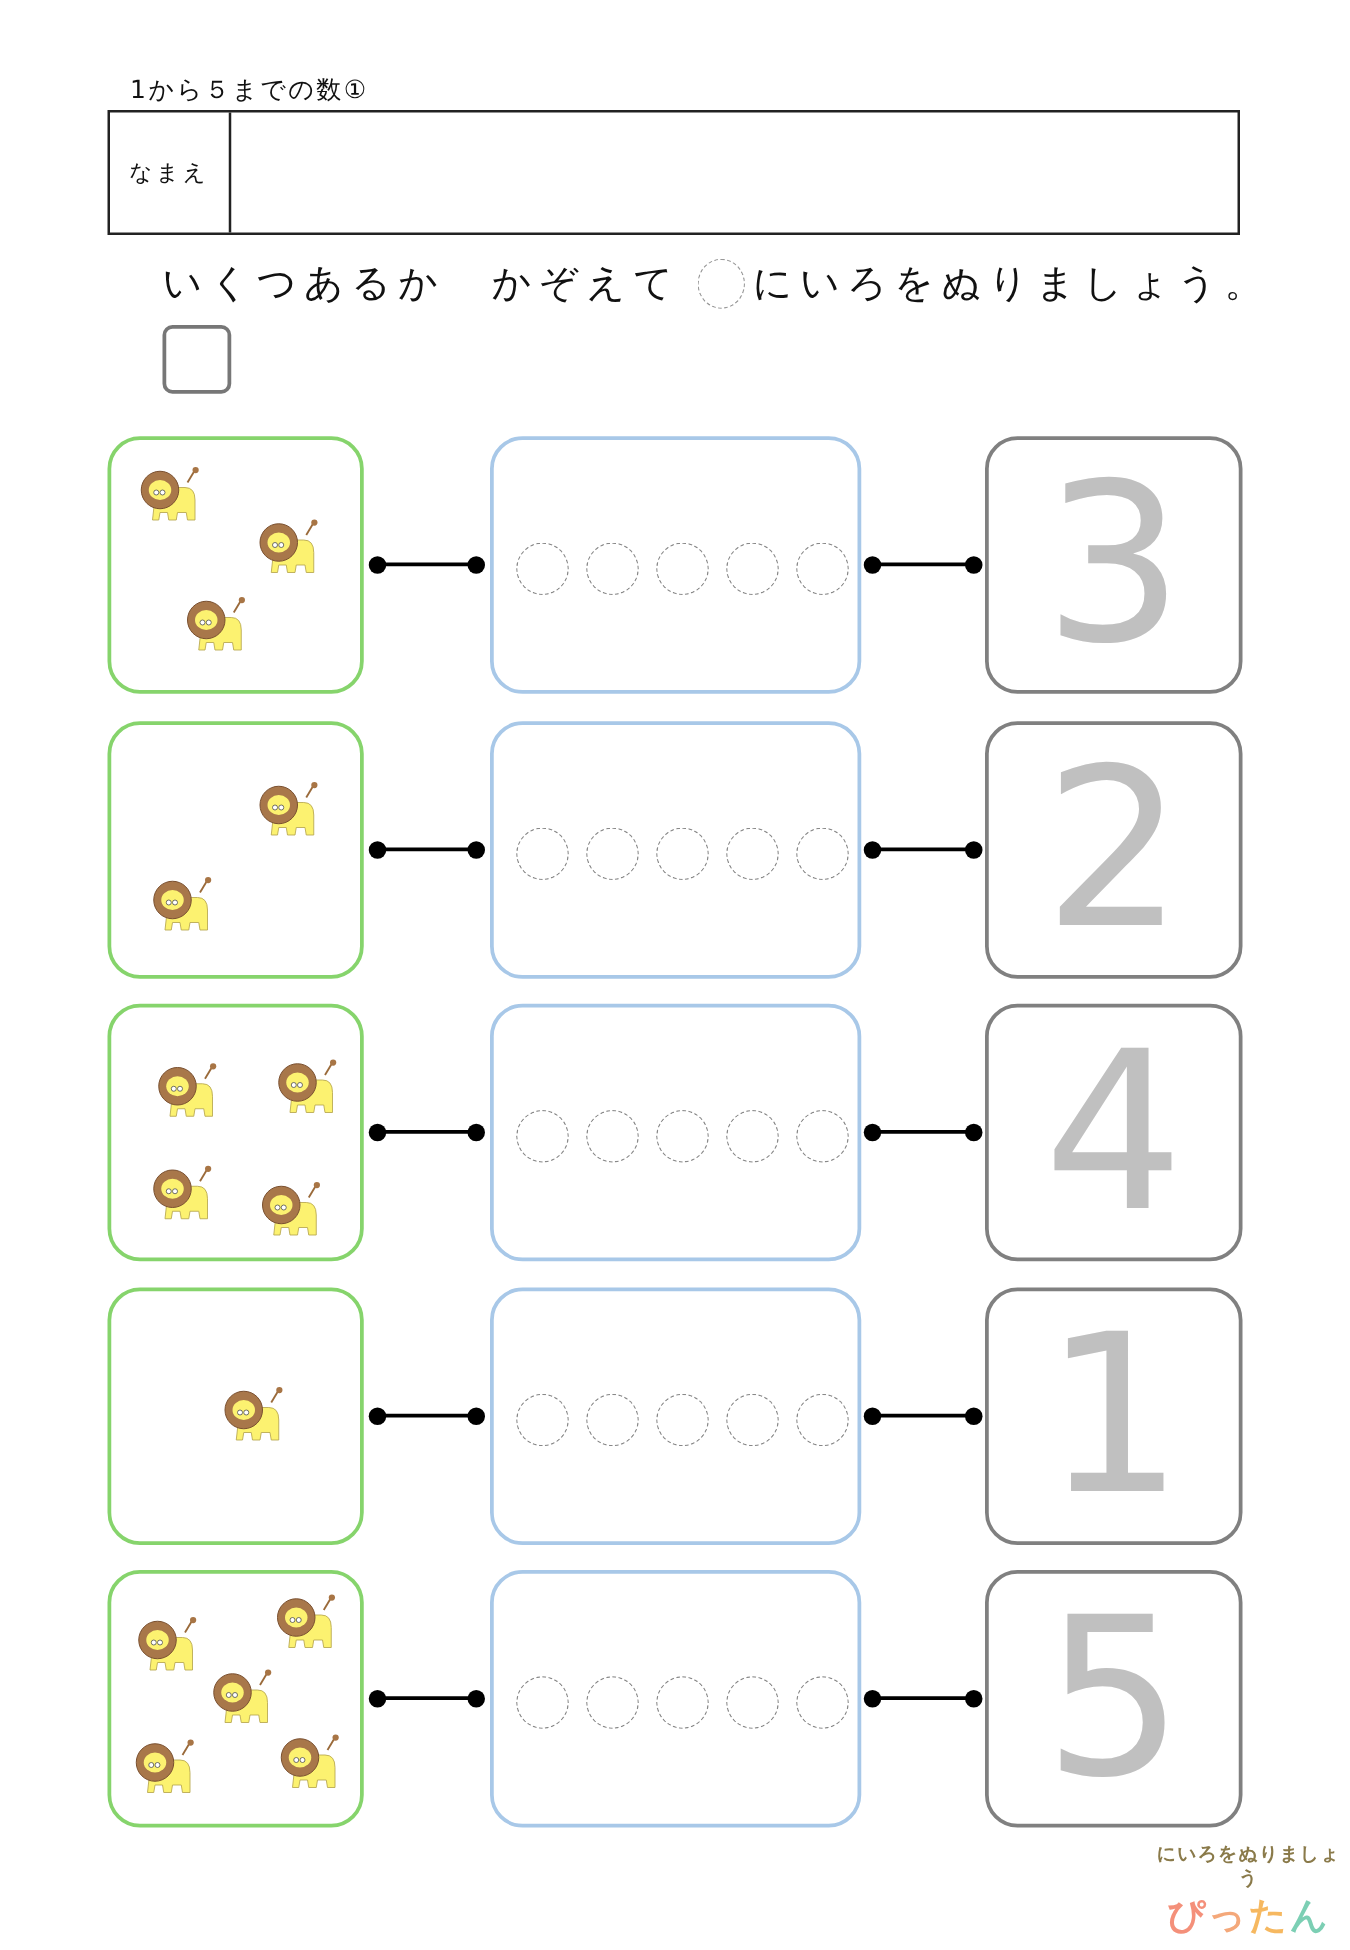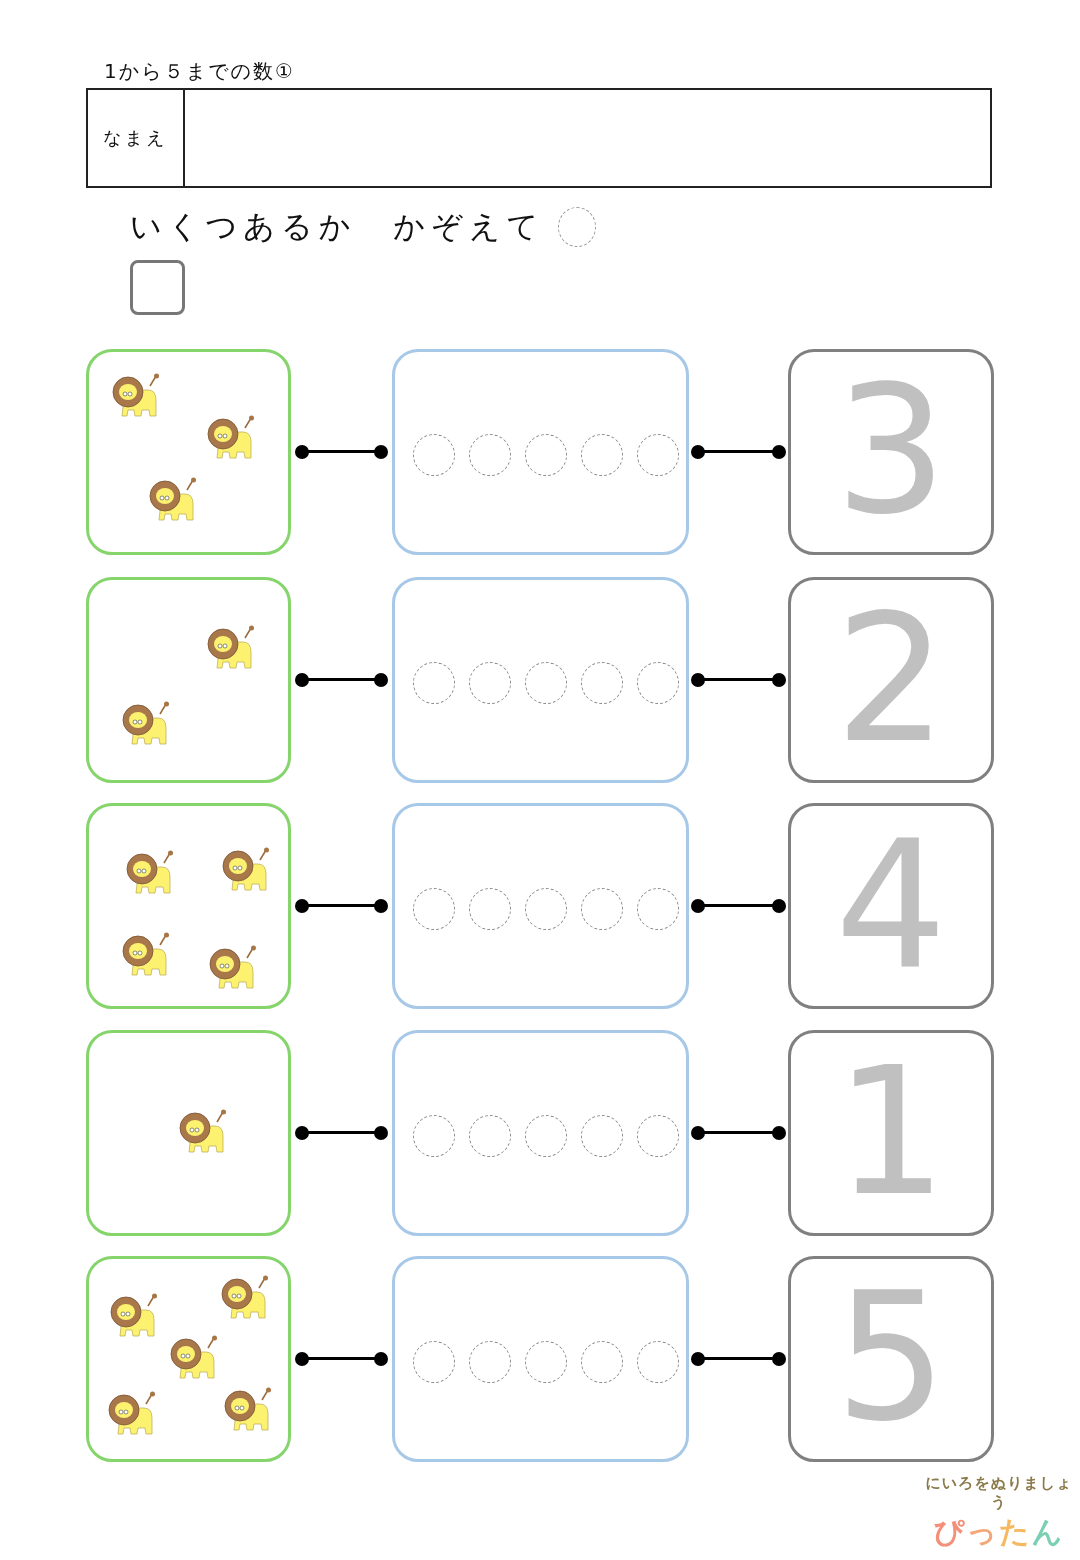--- a/index.html
+++ b/index.html
@@ -35,20 +35,21 @@
 <div class="title">1から５までの数①</div>
 
 <div class="name-box">
   <div class="name-label">なまえ</div>
   <div class="name-field"></div>
 </div>
 
 <div class="instr instr1">
   <span>いくつあるか　かぞえて</span>
   <span class="dot-circ"></span>
+  <span>にいろをぬりましょう。</span>
 </div>
 <div class="instr instr2">
   <span class="sq"></span>
 </div>
 
 <div id="rows">
     <div class="row" style="top: 349px;">
       <div class="pic"></div>
       <div class="link link-l"></div>
       <div class="circ-box">

